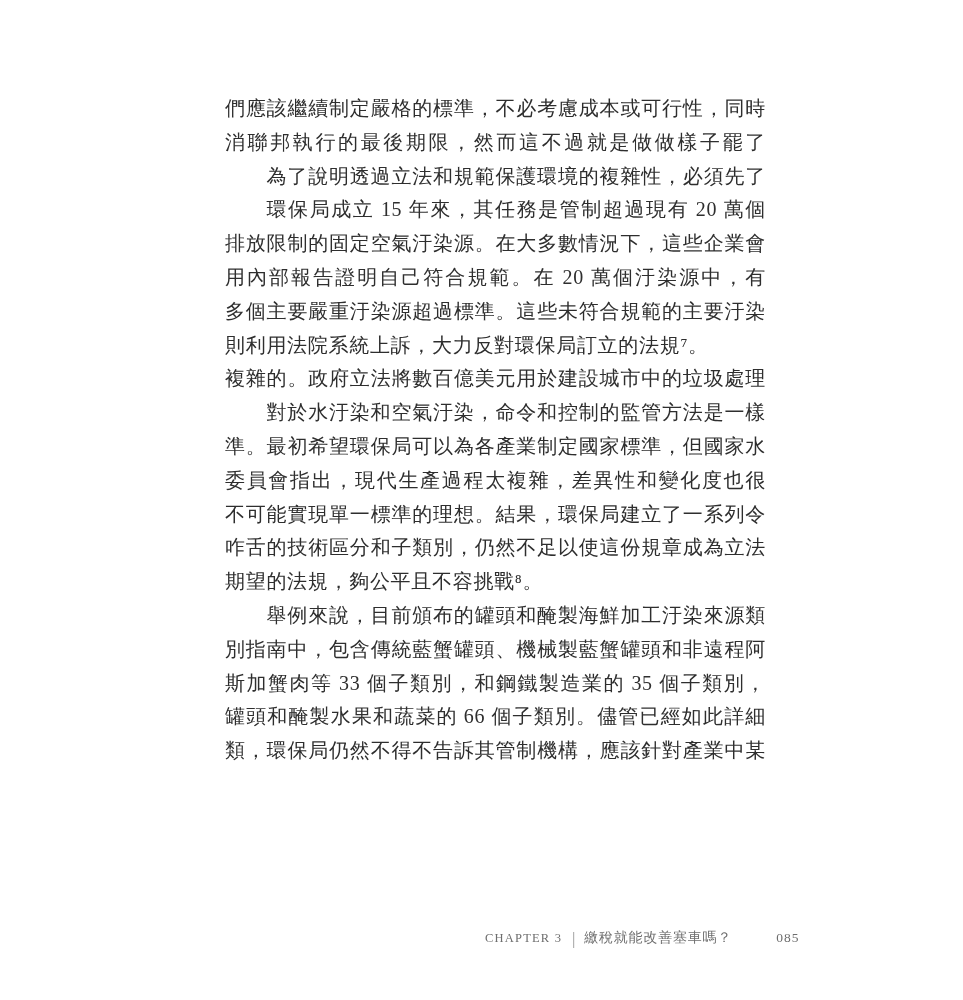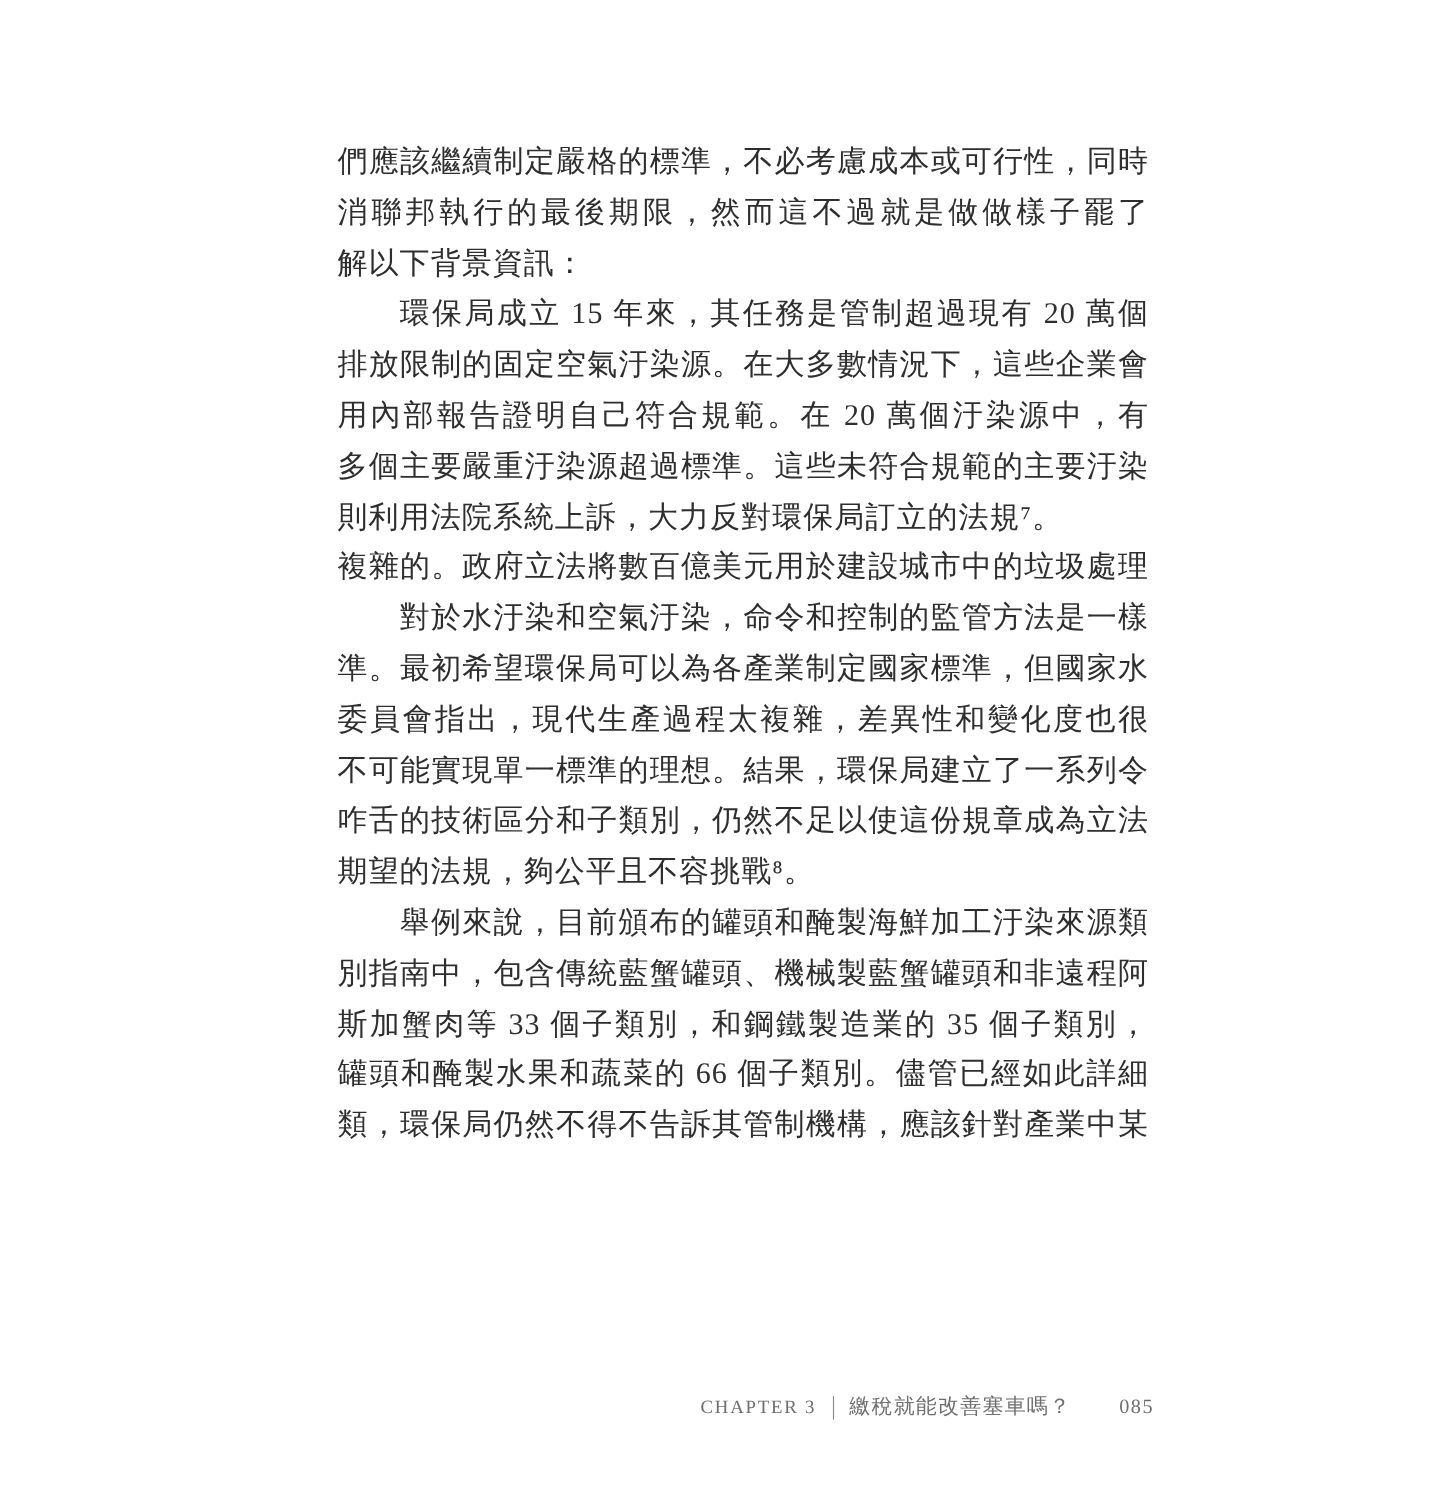--- a/index.html
+++ b/index.html
@@ -33,21 +33,21 @@
     white-space: normal;
   }
   .line.indent {
     text-indent: 41.5px;
   }
   .line.last {
     text-align-last: left;
   }
   .footer {
     position: absolute;
-    left: 467px;
+    left: 485px;
     top: 928px;
     height: 20px;
     display: flex;
     align-items: center;
     color: #6e6e6e;
   }
   .footer .chap {
     font-size: 12.5px;
     letter-spacing: 1.2px;
   }
@@ -57,33 +57,33 @@
     color: #8a8a8a;
     font-weight: 300;
     transform: scaleY(1.15);
   }
   .footer .title {
     font-size: 14px;
     letter-spacing: 0.8px;
   }
   .footer .pagenum {
     font-size: 13.5px;
-    margin-left: 32px;
+    margin-left: 44px;
     letter-spacing: 1px;
   }
 </style>
 </head>
 <body>
 
 <div class="page">
 
   <div class="text-block">
       <div class="line">們應該繼續制定嚴格的標準，不必考慮成本或可行性，同時取</div>
       <div class="line last">消聯邦執行的最後期限，然而這不過就是做做樣子罷了⁶！」</div>
-      <div class="line last">解以下背景資訊：</div>
+      <div class="line indent">為了說明透過立法和規範保護環境的複雜性，必須先了</div>
       <div class="line indent">環保局成立 15 年來，其任務是管制超過現有 20 萬個受</div>
       <div class="line">排放限制的固定空氣汙染源。在大多數情況下，這些企業會使</div>
       <div class="line">用內部報告證明自己符合規範。在 20 萬個汙染源中，有 1,400</div>
       <div class="line">多個主要嚴重汙染源超過標準。這些未符合規範的主要汙染源</div>
       <div class="line last">則利用法院系統上訴，大力反對環保局訂立的法規⁷。</div>
       <div class="line">複雜的。政府立法將數百億美元用於建設城市中的垃圾處理</div>
       <div class="line indent">對於水汙染和空氣汙染，命令和控制的監管方法是一樣</div>
       <div class="line">準。最初希望環保局可以為各產業制定國家標準，但國家水質</div>
       <div class="line">委員會指出，現代生產過程太複雜，差異性和變化度也很大，</div>
       <div class="line">不可能實現單一標準的理想。結果，環保局建立了一系列令人</div>

